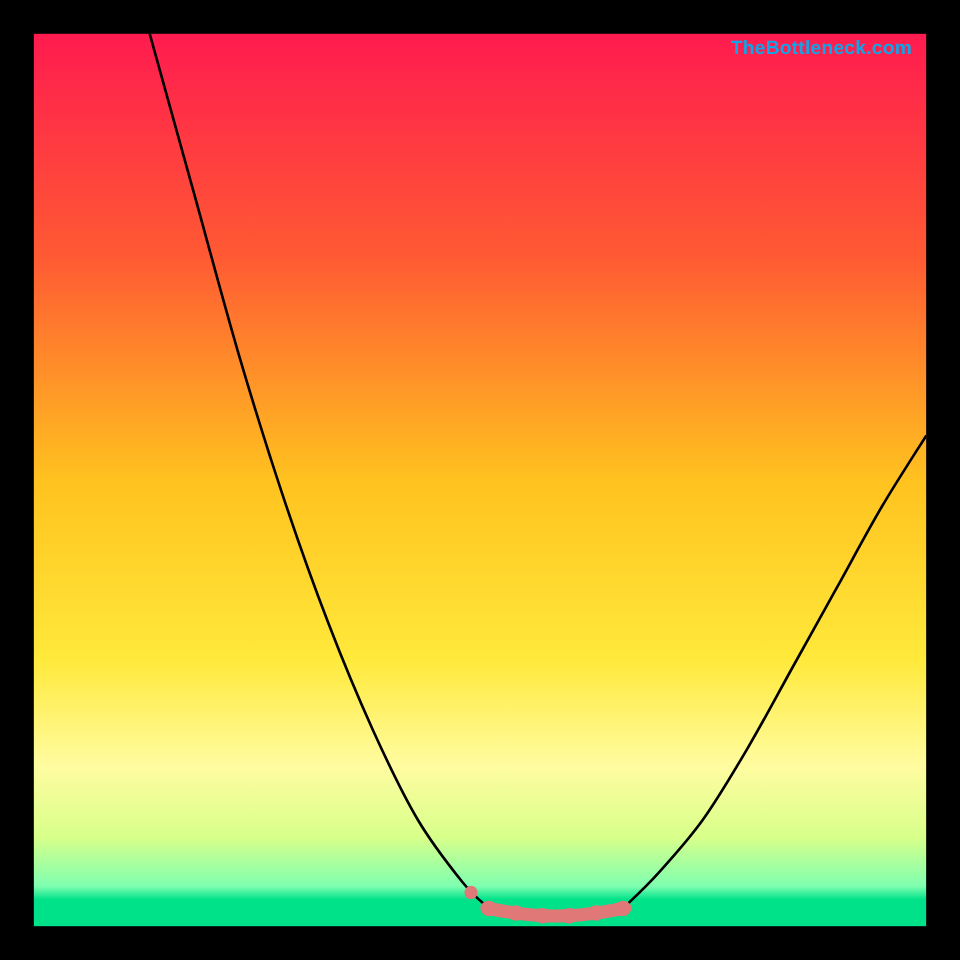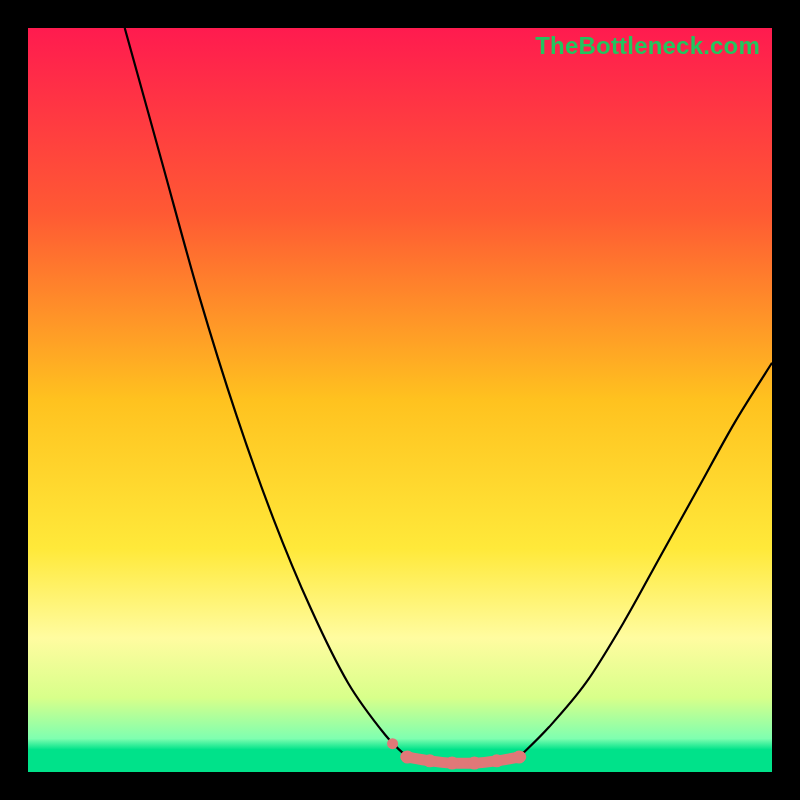--- a/index.html
+++ b/index.html
@@ -23,23 +23,23 @@
     position: absolute;
     left: 0;
     top: 0;
     width: 744px;
     height: 744px;
   }
   .watermark {
     position: absolute;
     top: 4px;
     right: 12px;
-    font-size: 24px;
+    font-size: 16px;
     font-weight: 600;
-    color: #22c55e;
+    color: #0ea5e9;
     letter-spacing: 0.2px;
     font-family: Arial, Helvetica, sans-serif;
   }
   svg { display: block; }
 </style>
 </head>
 <body>
 
 <div class="frame">
 

